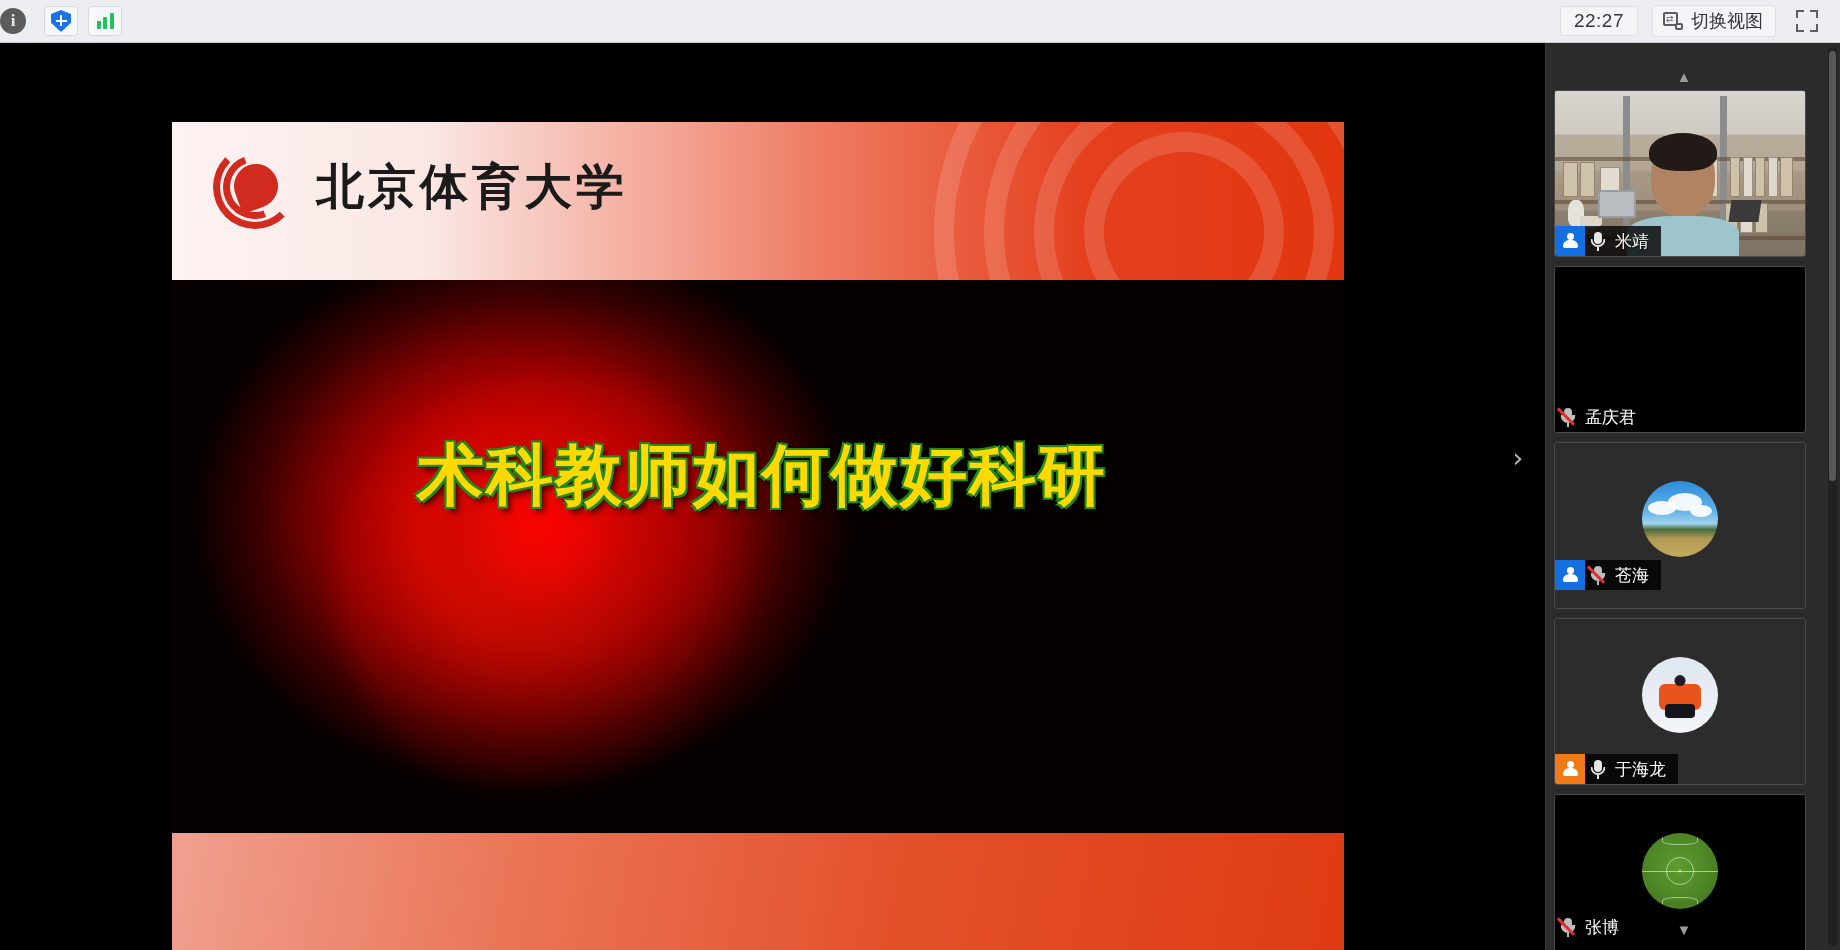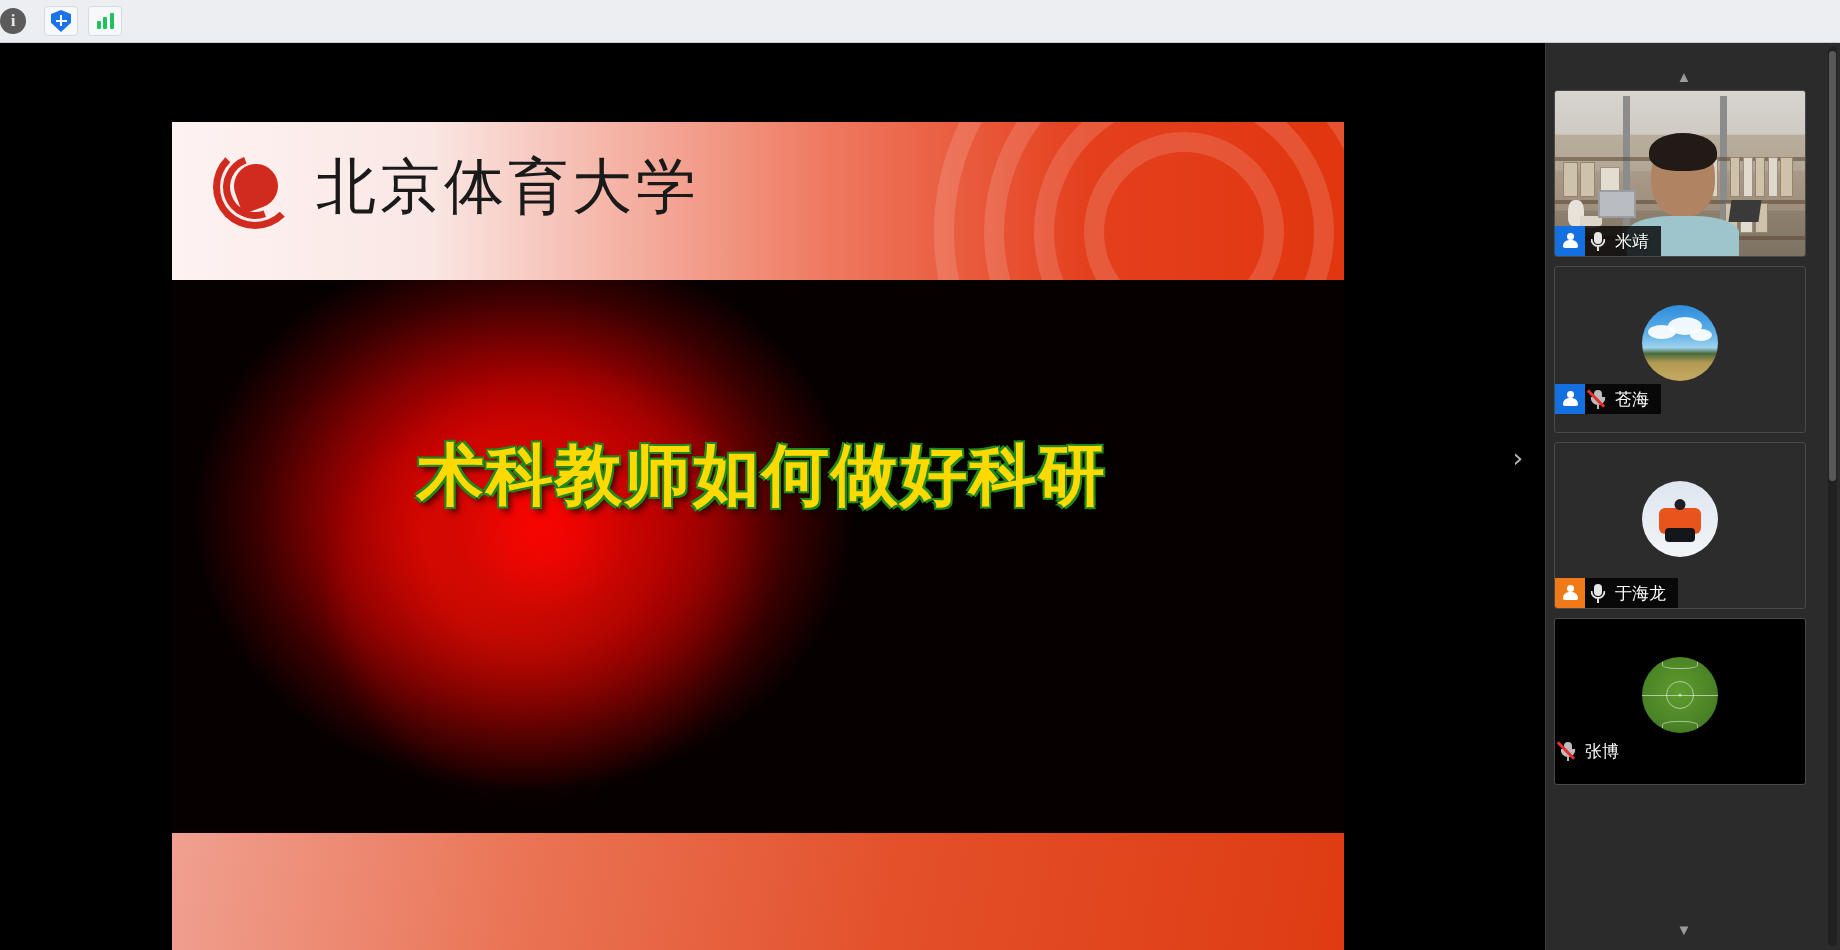--- a/index.html
+++ b/index.html
@@ -131,21 +131,21 @@
   }
   .bsu-logo .r1 { width: 84px; height: 84px; border-width: 7px; border-top-color: transparent; border-right-color: transparent;}
   .bsu-logo .r2 { width: 64px; height: 64px; border-width: 7px; border-top-color: transparent; border-right-color: transparent; transform: translate(-50%,-50%) rotate(25deg);}
   .bsu-logo .core {
     position: absolute; left: 22px; top: 20px; width: 44px; height: 44px;
     border-radius: 50% 50% 50% 10%;
     background: #d12b20; transform: rotate(-20deg);
   }
   .bsu-name {
     font-family: "Liberation Serif", "DejaVu Serif", serif;
-    font-size: 60px; font-weight: normal; color: #1a1a1a;
+    font-size: 48px; font-weight: bold; color: #1a1a1a;
     letter-spacing: 4px; line-height: 1.05;
   }
   .bsu-en {
     font-family: "Liberation Serif", "DejaVu Serif", serif;
     font-size: 19px; font-weight: bold; color: #2a2a2a;
     letter-spacing: 3.4px; margin-top: 4px; text-align: center;
   }
 
   
   .slide-body {
@@ -444,20 +444,39 @@
     </div>
     <div class="icon-btn">
       <div class="bars">
           <i></i>
           <i></i>
           <i></i>
         </div>
     </div>
   </div>
 
+  <div class="tb-right">
+    <div class="clock">22:27</div>
+    <div class="switch-view">
+      <span class="sv-ico">
+        <span class="b1"></span>
+          <span class="ar">⇄</span>
+          <span class="b2"></span>
+      </span>
+      <span>切换视图</span>
+    </div>
+    <div class="icon-btn nobox">
+      <span class="fs-ico">
+        <span></span>
+          <span></span>
+          <span></span>
+          <span></span>
+      </span>
+    </div>
+  </div>
 </div>
 
 <div class="stage">
 
   <div class="slide">
 
     <div class="slide-header">
       <div class="arcs">
         <i></i>
           <i></i>
@@ -530,20 +549,30 @@
         </span>
         <span class="mic">
           <span class="cap"></span>
             <span class="arc"></span>
             <span class="stem"></span>
         </span>
         <span class="pname">米靖</span>
       </div>
     </div>
 
+    <div class="tile black">
+      <div class="namebar">
+        <span class="mic muted">
+          <span class="cap"></span>
+            <span class="arc"></span>
+            <span class="stem"></span>
+        </span>
+        <span class="pname">孟庆君</span>
+      </div>
+    </div>
 
     <div class="tile dark">
       <div class="avatar sky">
         <span class="cloud c1"></span>
           <span class="cloud c2"></span>
           <span class="cloud c3"></span>
       </div>
       <div class="namebar offset">
         <span class="host-badge blue">
           <span class="pers-ico"></span>

